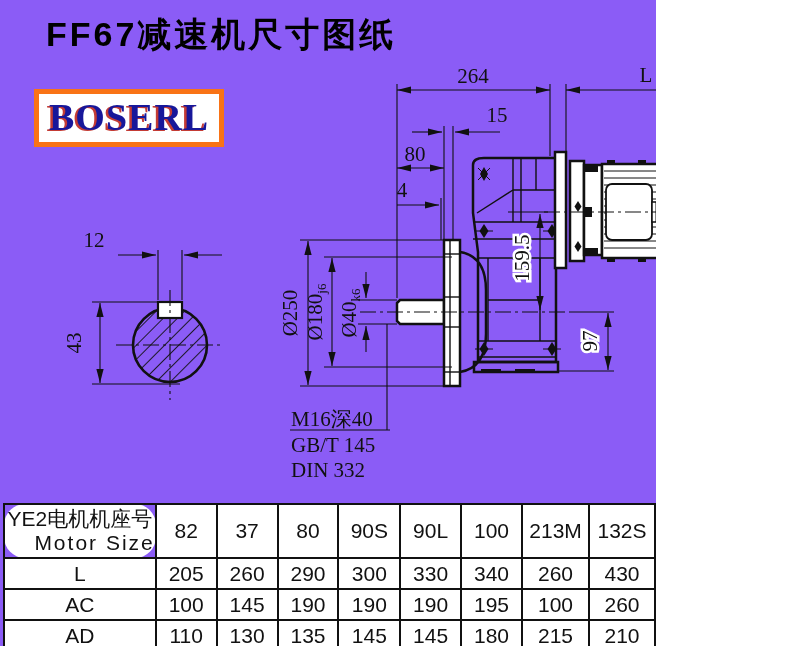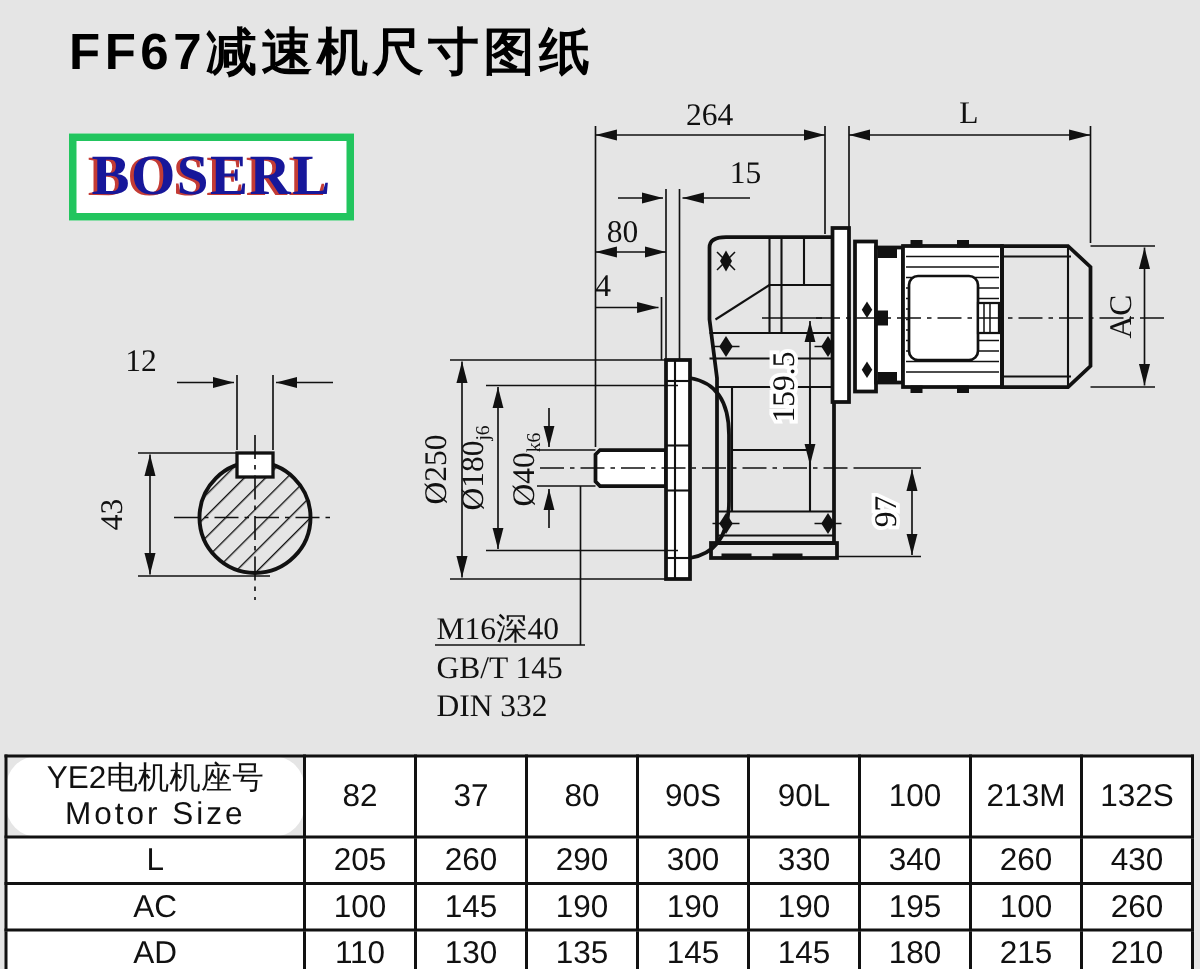--- a/index.html
+++ b/index.html
@@ -1,39 +1,39 @@
 <!DOCTYPE html>
 <html><head>
 <meta charset="utf-8">
 <style>
   html,body{margin:0;padding:0;background:#fff;}
-  #page{position:relative;width:800px;height:646px;background:#e5e5e5;overflow:hidden;
+  #page{position:relative;width:656px;height:646px;background:#8b5cf6;overflow:hidden;
         font-family:"Liberation Sans",sans-serif;color:#111;}
   #title{position:absolute;left:46px;top:12px;font-size:34px;font-weight:bold;
          letter-spacing:3px;color:#000;}
-  #logo{position:absolute;left:46px;top:89px;border:5px solid #22c55e;background:#fff;
+  #logo{position:absolute;left:34px;top:89px;border:5px solid #f97316;background:#fff;
         padding:1px 10px 3px 10px;}
   #logo span{font-family:"Liberation Serif",serif;font-weight:bold;font-size:38px;
         color:#17179a;text-shadow:-2.5px 1px 0 #c43c35;letter-spacing:1px;}
   svg{position:absolute;left:0;top:0;}
   .ol{stroke:#111;stroke-width:2.5;fill:none;}
   .olw{stroke:#111;stroke-width:2.5;fill:#fff;}
   .thin{stroke:#111;stroke-width:1.4;fill:none;}
   .fin{stroke:#111;stroke-width:1;fill:none;}
   .dim{stroke:#111;stroke-width:1.1;fill:none;}
   .cl{stroke:#111;stroke-width:1.1;fill:none;stroke-dasharray:16 4 3 4;}
   .dt{font-family:"Liberation Serif",serif;font-size:21px;fill:#111;}
   .halo{paint-order:stroke;stroke:#fff;stroke-width:5px;}
   .blk{fill:#111;stroke:none;}
   
   #spec{position:absolute;left:3px;top:503px;border-collapse:collapse;table-layout:fixed;}
   #spec td{border:2px solid #111;text-align:center;vertical-align:middle;
            font-size:21px;padding:0;height:29px;background:#fff;}
   #spec .hz{line-height:1.15;border-radius:21px;}
-  #spec .hz .en{letter-spacing:2px;}
+  #spec .hz .en{letter-spacing:2px;text-align:right;}
   #spec tr.hdr td{height:52px;}
 </style>
 </head>
 <body>
 
 <div id="page">
 
   <div id="title">FF67减速机尺寸图纸</div>
   <div id="logo">
     <span>BOSERL</span>

